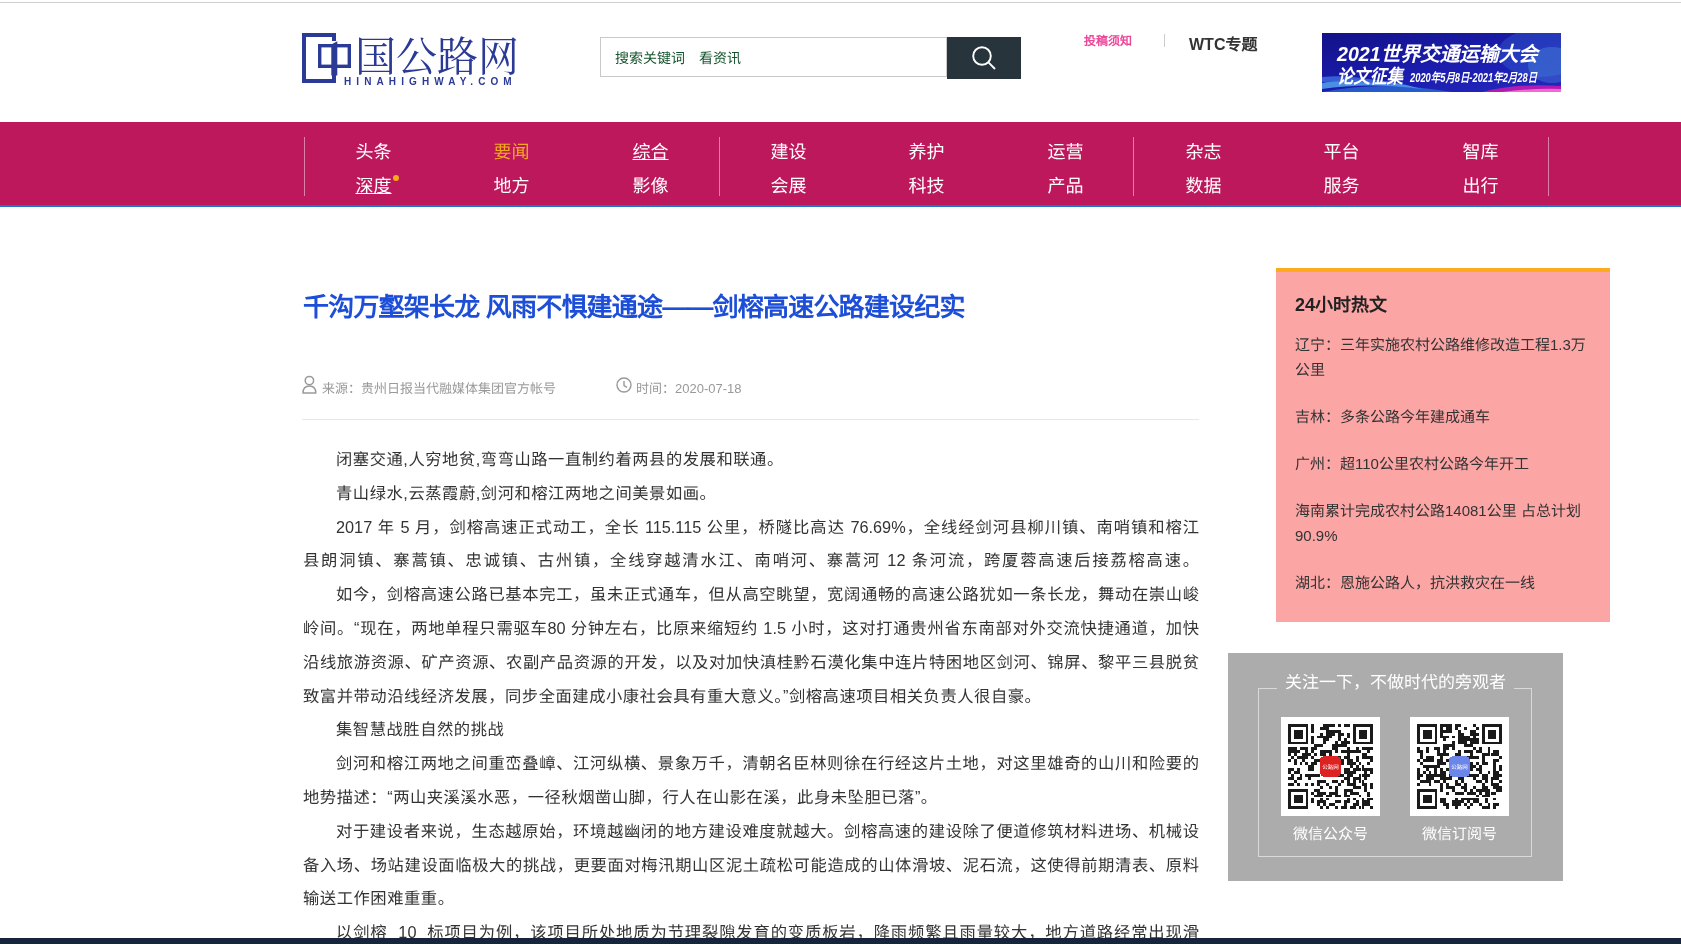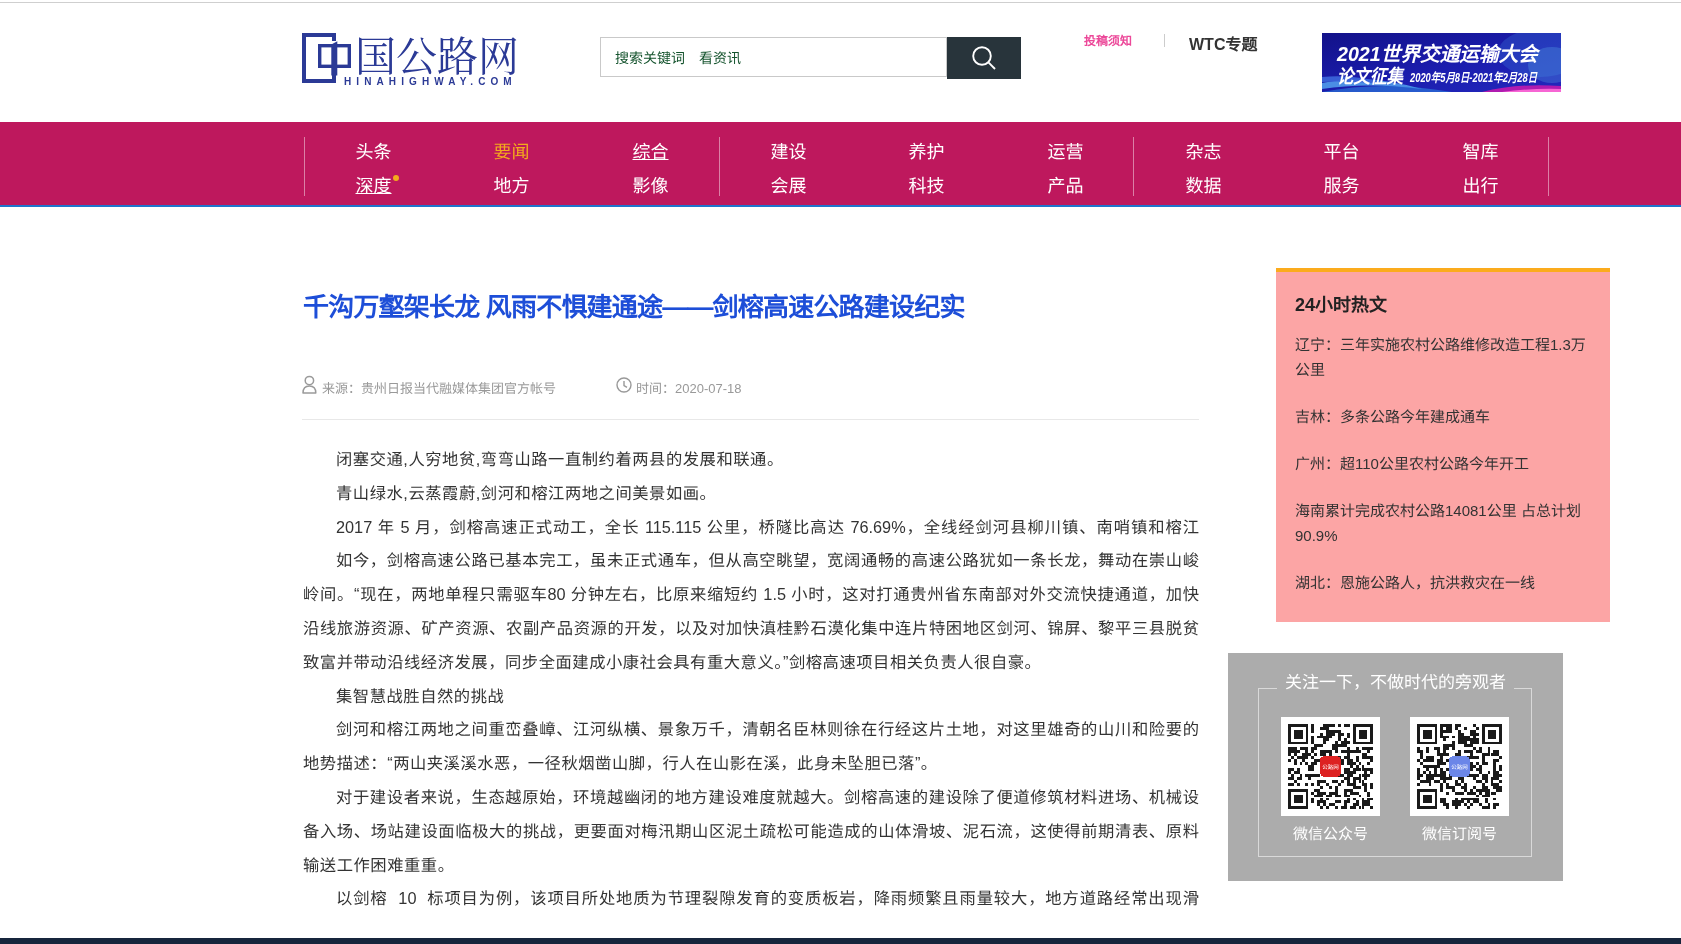--- a/index.html
+++ b/index.html
@@ -136,20 +136,21 @@
 <circle cx="8" cy="8" r="7" fill="none" stroke="#999" stroke-width="1.4"></circle>
 <path d="M8 4v4.5l3 1.8" fill="none" stroke="#999" stroke-width="1.4"></path>
 </svg>
 <div id="meta2" class="abs meta">时间：2020-07-18</div>
 <div id="divider" class="abs"></div>
 
 <div id="article" class="abs">
 <div class="ln ind">闭塞交通,人穷地贫,弯弯山路一直制约着两县的发展和联通。</div>
 <div class="ln ind">青山绿水,云蒸霞蔚,剑河和榕江两地之间美景如画。</div>
 <div class="jf ind">2017 年 5 月，剑榕高速正式动工，全长 115.115 公里，桥隧比高达 76.69%，全线经剑河县柳川镇、南哨镇和榕江</div>
+<div class="jf">县朗洞镇、寨蒿镇、忠诚镇、古州镇，全线穿越清水江、南哨河、寨蒿河 12 条河流，跨厦蓉高速后接荔榕高速。</div>
 <div class="jf ind">如今，剑榕高速公路已基本完工，虽未正式通车，但从高空眺望，宽阔通畅的高速公路犹如一条长龙，舞动在崇山峻</div>
 <div class="jf">岭间。“现在，两地单程只需驱车80 分钟左右，比原来缩短约 1.5 小时，这对打通贵州省东南部对外交流快捷通道，加快</div>
 <div class="jf">沿线旅游资源、矿产资源、农副产品资源的开发，以及对加快滇桂黔石漠化集中连片特困地区剑河、锦屏、黎平三县脱贫</div>
 <div class="ln">致富并带动沿线经济发展，同步全面建成小康社会具有重大意义。”剑榕高速项目相关负责人很自豪。</div>
 <div class="ln ind">集智慧战胜自然的挑战</div>
 <div class="jf ind">剑河和榕江两地之间重峦叠嶂、江河纵横、景象万千，清朝名臣林则徐在行经这片土地，对这里雄奇的山川和险要的</div>
 <div class="ln">地势描述：“两山夹溪溪水恶，一径秋烟凿山脚，行人在山影在溪，此身未坠胆已落”。</div>
 <div class="jf ind">对于建设者来说，生态越原始，环境越幽闭的地方建设难度就越大。剑榕高速的建设除了便道修筑材料进场、机械设</div>
 <div class="jf">备入场、场站建设面临极大的挑战，更要面对梅汛期山区泥土疏松可能造成的山体滑坡、泥石流，这使得前期清表、原料</div>
 <div class="ln">输送工作困难重重。</div>

